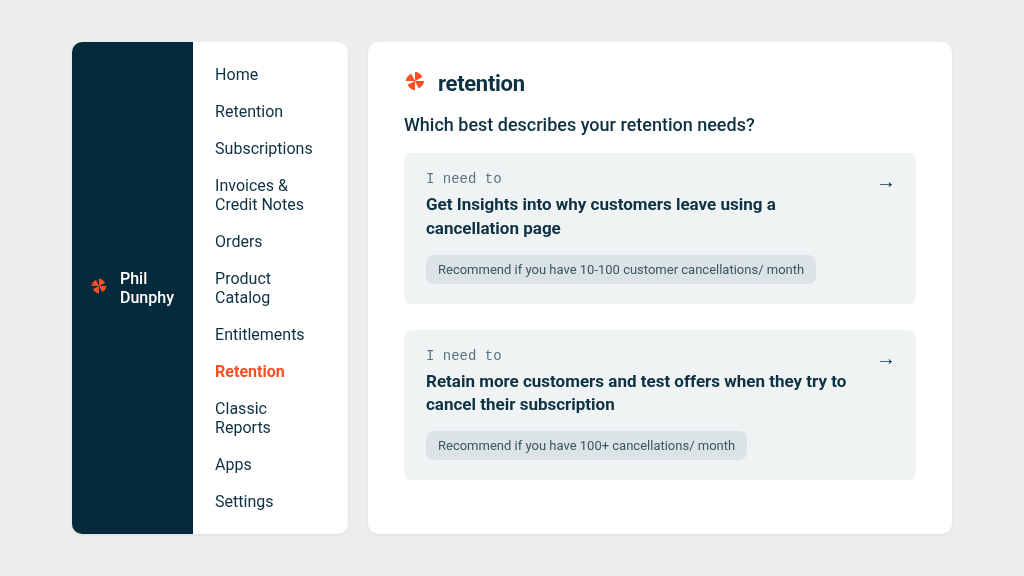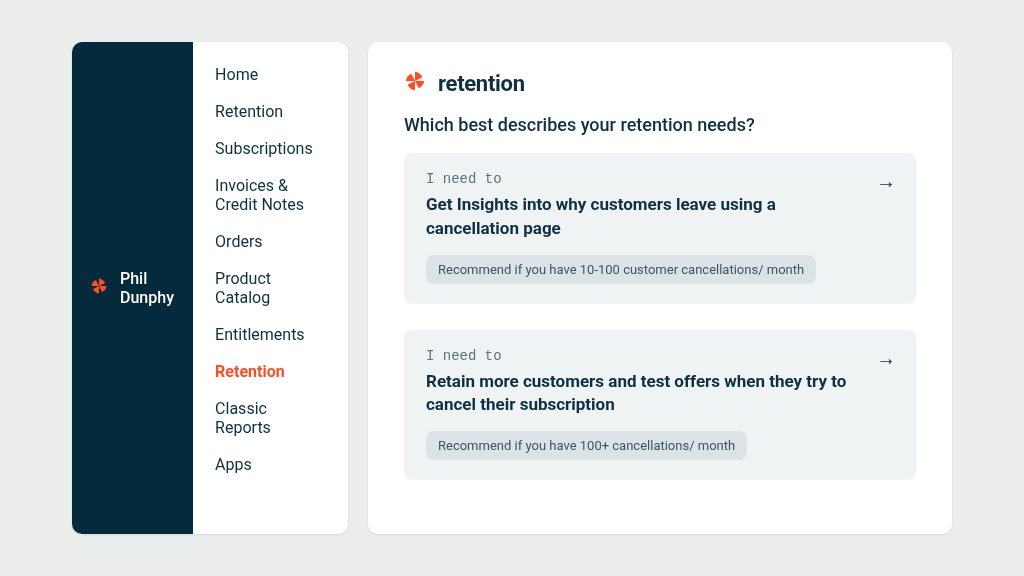--- a/index.html
+++ b/index.html
@@ -151,20 +151,21 @@
       <div class="sb-item">Home</div>
       <div class="sb-item">Retention</div>
       <div class="sb-item">Subscriptions</div>
       <div class="sb-item">Invoices &amp; Credit Notes</div>
       <div class="sb-item">Orders</div>
       <div class="sb-item">Product Catalog</div>
       <div class="sb-item">Entitlements</div>
       <div class="sb-item active">Retention</div>
       <div class="sb-item">Classic Reports</div>
       <div class="sb-item">Apps</div>
+      <div class="sb-item">Settings</div>
     </nav>
   </aside>
 
   <section class="main">
     <div class="title-row">
       <span class="pinwheel">
         <svg width="22" height="22" viewBox="0 0 24 24">
             <g fill="#ff4e23">
               <path d="M12 12 L12 2 A10 10 0 0 1 20 8 Z"></path>
               <path d="M12 12 L22 12 A10 10 0 0 1 16 20 Z"></path>

